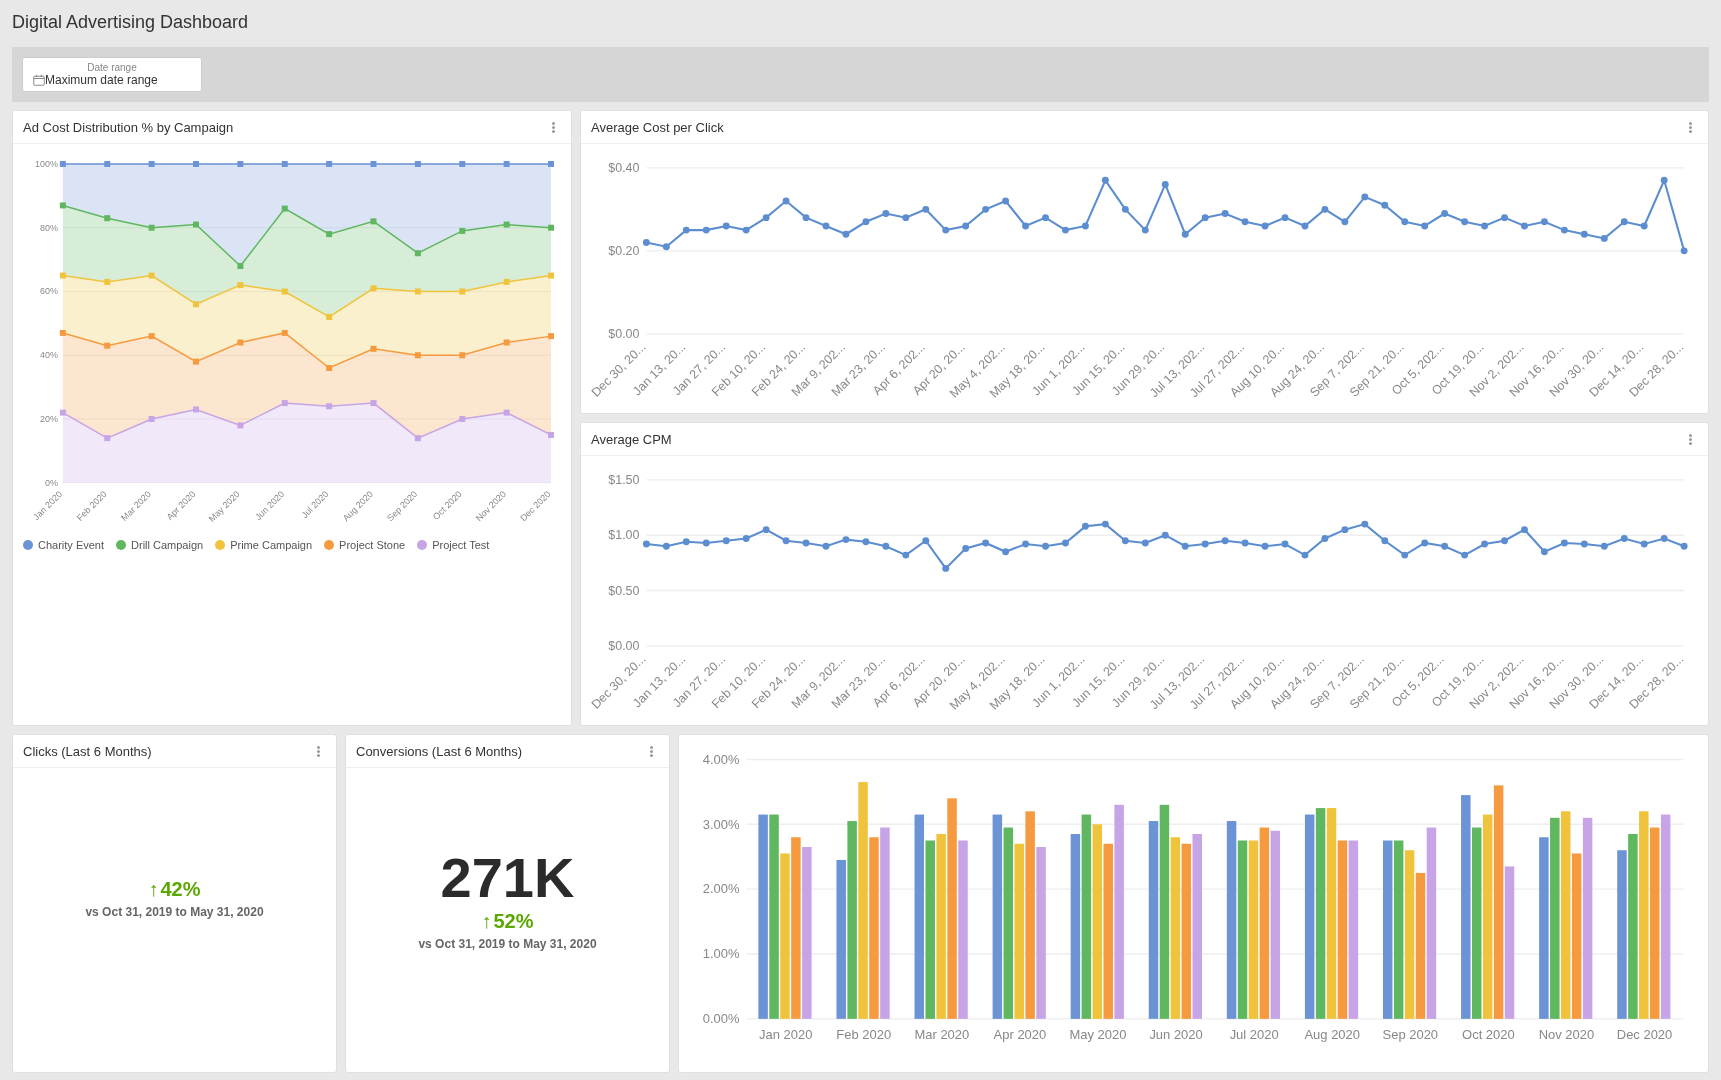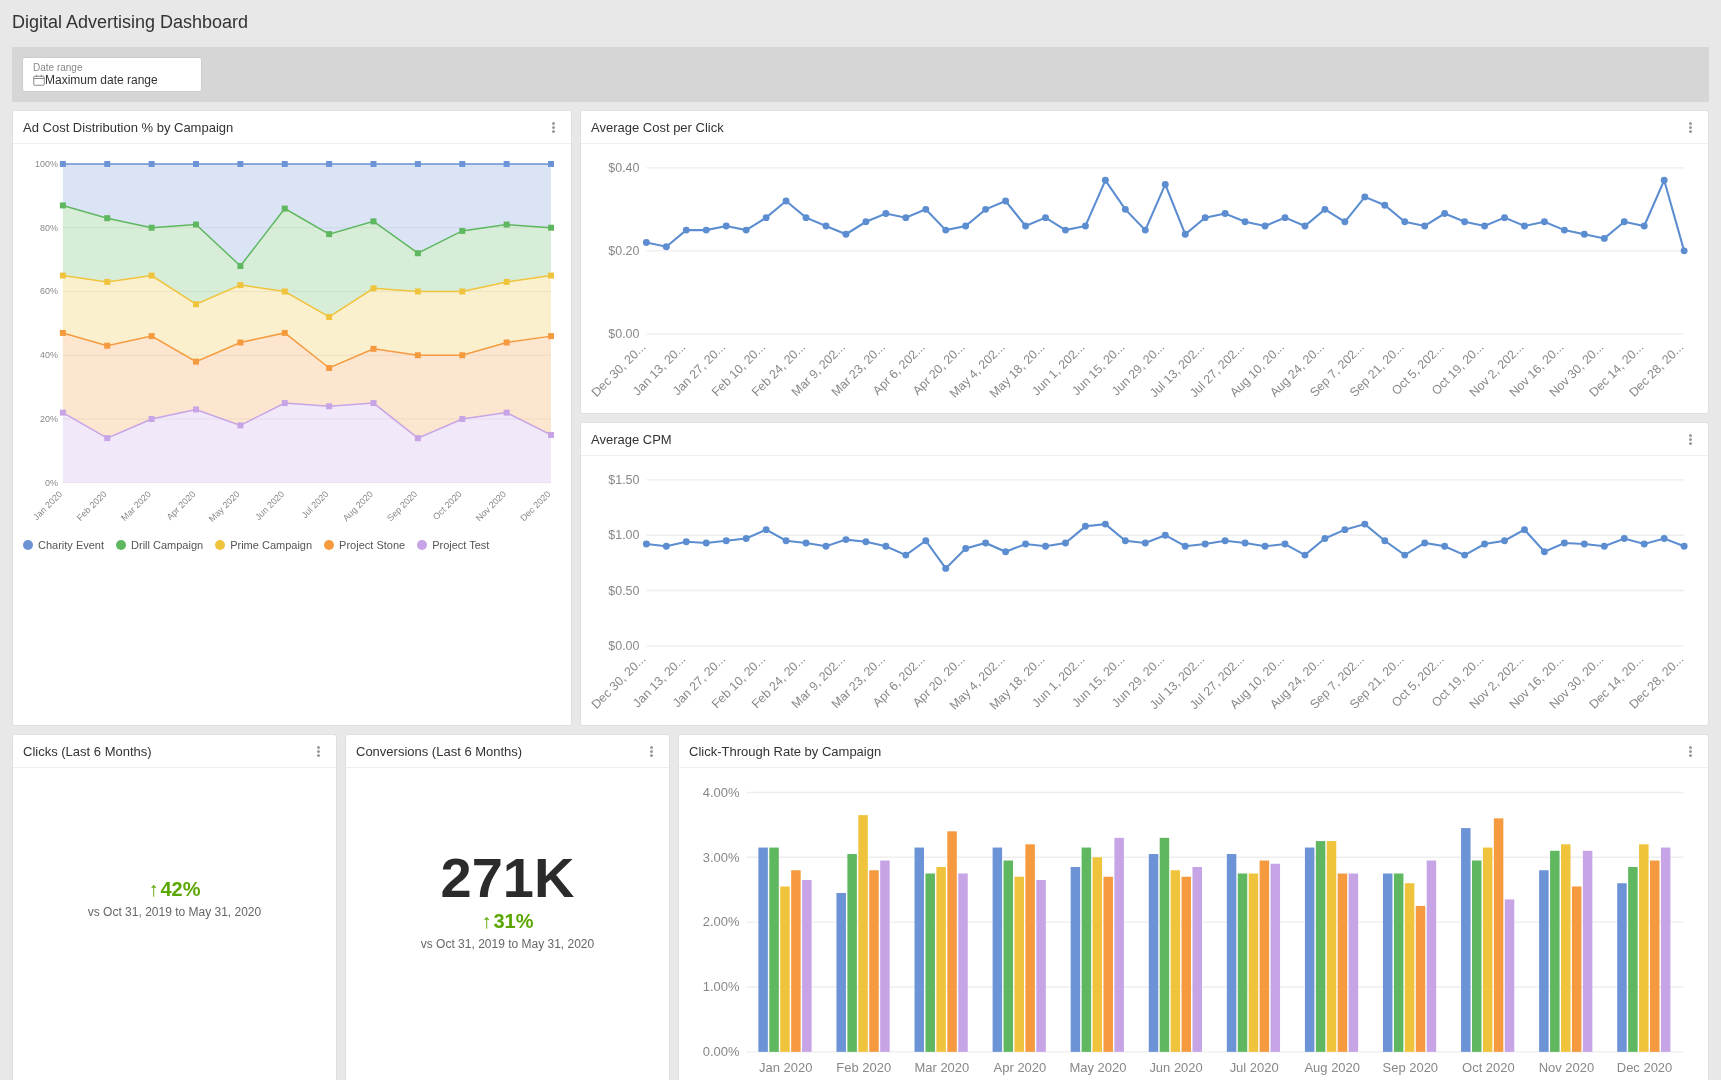--- a/index.html
+++ b/index.html
@@ -1,36 +1,36 @@
 <!DOCTYPE html>
 <html><head>
 <meta charset="utf-8">
 <style>
 * { box-sizing: border-box; margin: 0; padding: 0; }
 body { font-family: -apple-system, BlinkMacSystemFont, "Segoe UI", Arial, sans-serif; background: #e8e8e8; color: #333; font-size: 13px; }
 .page { padding: 12px; }
 .title { font-size: 18px; font-weight: 300; color: #333; margin-bottom: 14px; }
 .filter-bar { background: #d6d6d6; padding: 10px; margin-bottom: 8px; }
-.date-pill { display: inline-flex; flex-direction: column; background: #fff; border: 1px solid #ccc; border-radius: 3px; padding: 4px 10px; min-width: 180px; }
+.date-pill { display: inline-flex; flex-direction: column; background: #fff; border: 1px solid #ccc; border-radius: 3px; padding: 4px 10px; min-width: 180px; text-align: center; }
 .date-pill .lbl { font-size: 10px; color: #888; }
 .date-pill .val { display: flex; align-items: center; gap: 0; font-size: 12px; font-weight: 500; }
 .cal-icon { width: 12px; height: 12px; }
 
 .grid { display: grid; grid-template-columns: 560px 1fr; gap: 8px; }
 .card { background: #fff; border: 1px solid #e0e0e0; border-radius: 3px; }
 .card-head { display: flex; justify-content: space-between; align-items: center; padding: 8px 10px; border-bottom: 1px solid #eee; font-size: 13px; color: #333; }
 .dots { width: 16px; height: 16px; cursor: pointer; display: flex; flex-direction: column; justify-content: space-around; align-items: center; padding: 2px 0; }
 .dots span { width: 3px; height: 3px; background: #999; border-radius: 50%; }
 .card-body { padding: 10px; }
 
 .row2 { display: grid; grid-template-columns: 325px 325px 1fr; gap: 8px; margin-top: 8px; }
 .kpi-body { display: flex; flex-direction: column; align-items: center; justify-content: center; height: 260px; }
 .kpi-val { font-size: 56px; font-weight: 700; color: #2b2b2b; }
 .kpi-chg { font-size: 20px; font-weight: 600; color: #5aa700; display: flex; align-items: center; gap: 2px; }
-.kpi-cmp { font-size: 12px; color: #666; margin-top: 4px; }
+.kpi-cmp { font-size: 12px; color: #666; margin-top: 4px; font-weight: bold; }
 
 .legend { display: flex; flex-wrap: wrap; gap: 12px; padding: 6px 0; font-size: 11px; color: #555; }
 .legend-item { display: flex; align-items: center; gap: 5px; }
 .swatch { width: 10px; height: 10px; border-radius: 50%; }
 
 svg.chart { display: block; width: 100%; }
 .axis-lbl { font-size: 9px; fill: #888; }
 .grid-line { stroke: #eee; stroke-width: 1; }
 </style>
 </head>
@@ -420,35 +420,27 @@
         <div class="dots">
             <span></span>
             <span></span>
             <span></span>
           </div>
       </div>
       <div class="kpi-body">
         <div class="kpi-val">271K</div>
         <div class="kpi-chg">
           <span>↑</span>
-            <span>31%</span>
+            <span>52%</span>
         </div>
         <div class="kpi-cmp">vs Oct 31, 2019 to May 31, 2020</div>
       </div>
     </div>
 
     <div class="card">
-      <div class="card-head">
-        <span>Click-Through Rate by Campaign</span>
-        <div class="dots">
-            <span></span>
-            <span></span>
-            <span></span>
-          </div>
-      </div>
       <div class="card-body">
         <svg class="chart" id="chart-ctr" viewBox="0 0 700 220">
             <line x1="40" x2="690" y1="190" y2="190" class="grid-line"></line>
             <text x="35" y="193" text-anchor="end" class="axis-lbl">0.00%</text>
             <line x1="40" x2="690" y1="145" y2="145" class="grid-line"></line>
             <text x="35" y="148" text-anchor="end" class="axis-lbl">1.00%</text>
             <line x1="40" x2="690" y1="100" y2="100" class="grid-line"></line>
             <text x="35" y="103" text-anchor="end" class="axis-lbl">2.00%</text>
             <line x1="40" x2="690" y1="55" y2="55" class="grid-line"></line>
             <text x="35" y="58" text-anchor="end" class="axis-lbl">3.00%</text>

